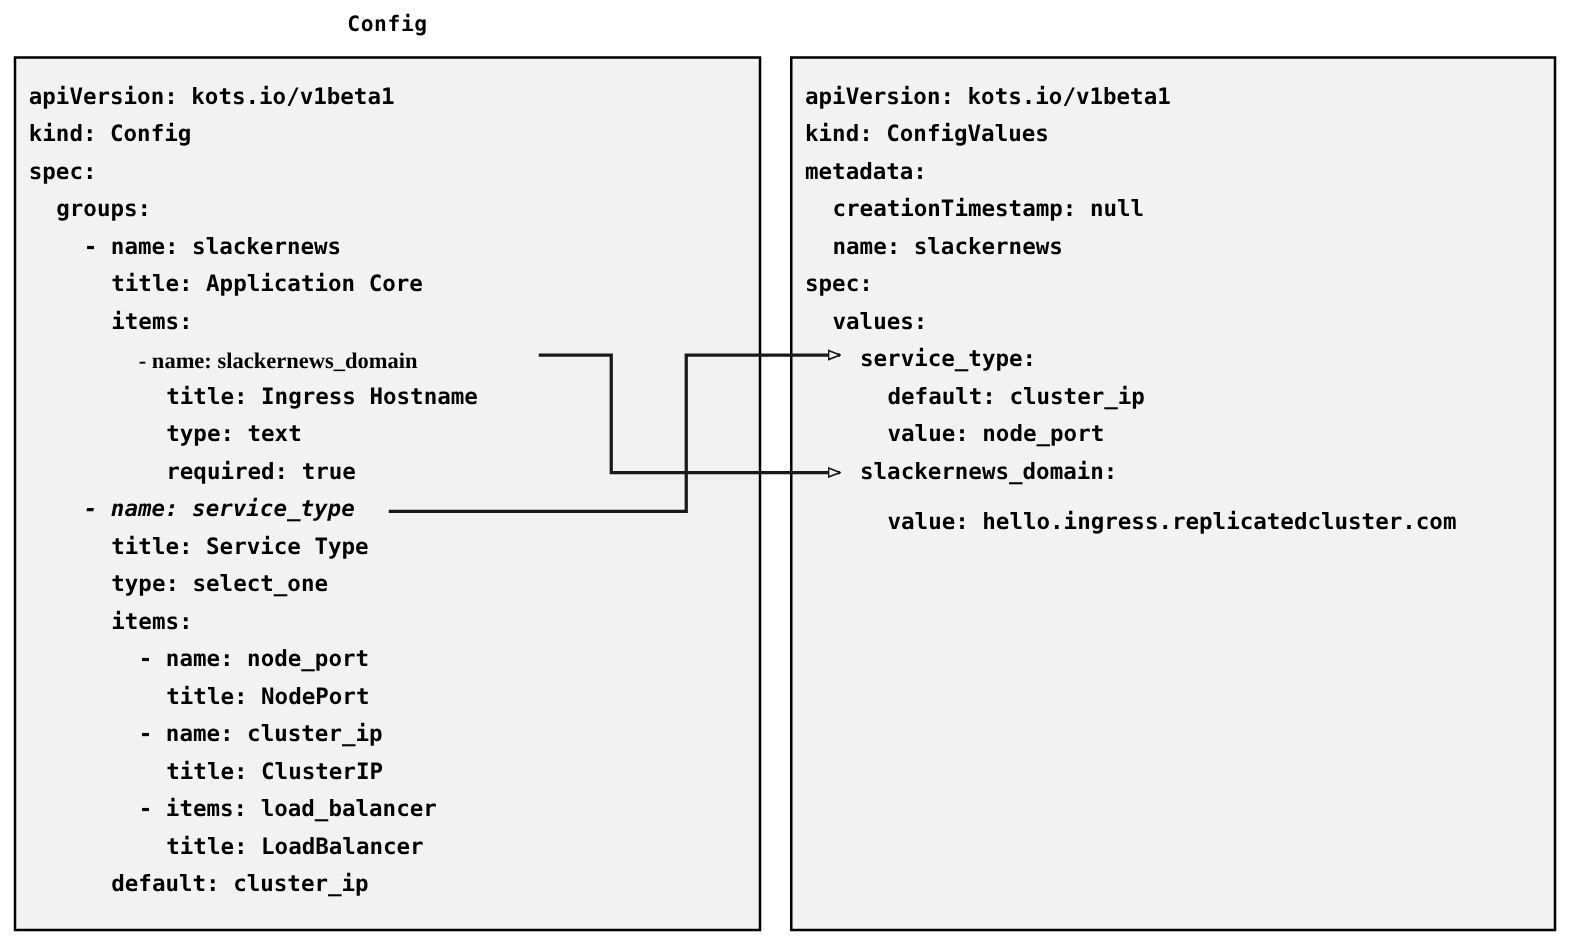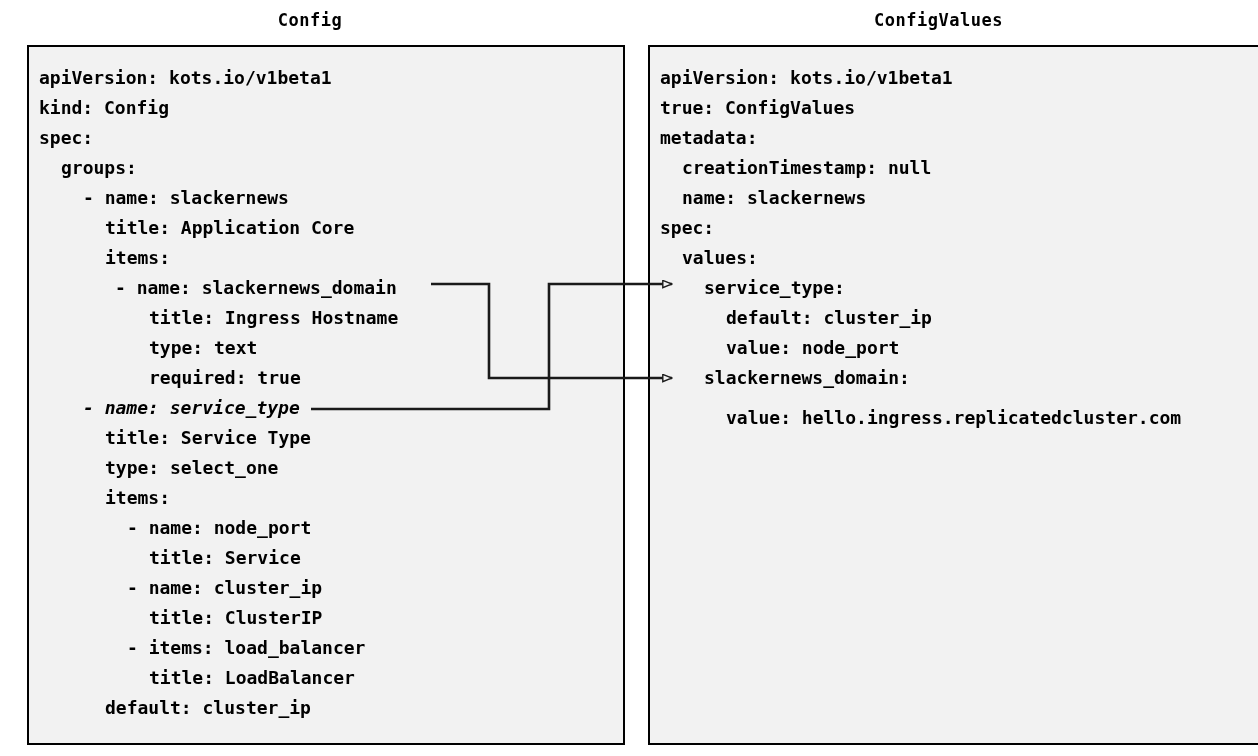--- a/index.html
+++ b/index.html
@@ -35,21 +35,20 @@
   #title-config  { left: 11px;  top: 10px; width: 598px; }
   #title-values  { left: 632px; top: 10px; width: 613px; }
 
   
   .panel {
     position: absolute;
     background: #f2f2f2;
     border: 2px solid #d946ef;
     box-sizing: border-box;
     overflow: hidden;
-    margin-left: 16px;
   }
   #panel-config { left: 11px;  top: 45px; width: 598px; height: 700px; }
   #panel-values { left: 632px; top: 45px; width: 613px; height: 700px; }
 
   
   .yaml {
     position: absolute;
     left: 0;
     top: 0;
     width: 100%;
@@ -80,53 +79,52 @@
     pointer-events: none;
   }
 </style>
 </head>
 <body style="background: rgb(255, 255, 255);">
 
 <div id="stage">
 
   <div class="panel-title" id="title-config">Config</div>
 
-  <div class="panel-title" id="title-values">ConfigValues</div>
 
   <div class="panel" id="panel-config" style="background: rgb(242, 242, 242); border-color: rgb(0, 0, 0);">
     <div class="yaml" id="yaml-config">
         <div class="yaml-line" style="top: 16px; left: 10px;">apiVersion: kots.io/v1beta1</div>
         <div class="yaml-line" style="top: 46px; left: 10px;">kind: Config</div>
         <div class="yaml-line" style="top: 76px; left: 10px;">spec:</div>
         <div class="yaml-line" style="top: 106px; left: 32px;">groups:</div>
         <div class="yaml-line" style="top: 136px; left: 54px;">- name: slackernews</div>
         <div class="yaml-line" style="top: 166px; left: 76px;">title: Application Core</div>
         <div class="yaml-line" style="top: 196px; left: 76px;">items:</div>
-        <div class="yaml-line" style="top: 226px; left: 86px;">- name: slackernews_domain</div>
+        <div class="yaml-line" style="top: 226px; left: 98px; font-family: Liberation Serif, serif;">- name: slackernews_domain</div>
         <div class="yaml-line" style="top: 256px; left: 120px;">title: Ingress Hostname</div>
         <div class="yaml-line" style="top: 286px; left: 120px;">type: text</div>
         <div class="yaml-line" style="top: 316px; left: 120px;">required: true</div>
         <div class="yaml-line" style="top: 346px; left: 54px; font-style: italic;">- name: service_type</div>
         <div class="yaml-line" style="top: 376px; left: 76px;">title: Service Type</div>
         <div class="yaml-line" style="top: 406px; left: 76px;">type: select_one</div>
         <div class="yaml-line" style="top: 436px; left: 76px;">items:</div>
         <div class="yaml-line" style="top: 466px; left: 98px;">- name: node_port</div>
-        <div class="yaml-line" style="top: 496px; left: 120px;">title: Service</div>
+        <div class="yaml-line" style="top: 496px; left: 120px;">title: NodePort</div>
         <div class="yaml-line" style="top: 526px; left: 98px;">- name: cluster_ip</div>
         <div class="yaml-line" style="top: 556px; left: 120px;">title: ClusterIP</div>
         <div class="yaml-line" style="top: 586px; left: 98px;">- items: load_balancer</div>
         <div class="yaml-line" style="top: 616px; left: 120px;">title: LoadBalancer</div>
         <div class="yaml-line" style="top: 646px; left: 76px;">default: cluster_ip</div>
       </div>
   </div>
 
   <div class="panel" id="panel-values" style="background: rgb(242, 242, 242); border-color: rgb(0, 0, 0);">
     <div class="yaml" id="yaml-values">
         <div class="yaml-line" style="top: 16px; left: 10px;">apiVersion: kots.io/v1beta1</div>
-        <div class="yaml-line" style="top: 46px; left: 10px;">true: ConfigValues</div>
+        <div class="yaml-line" style="top: 46px; left: 10px;">kind: ConfigValues</div>
         <div class="yaml-line" style="top: 76px; left: 10px;">metadata:</div>
         <div class="yaml-line" style="top: 106px; left: 32px;">creationTimestamp: null</div>
         <div class="yaml-line" style="top: 136px; left: 32px;">name: slackernews</div>
         <div class="yaml-line" style="top: 166px; left: 10px;">spec:</div>
         <div class="yaml-line" style="top: 196px; left: 32px;">values:</div>
         <div class="yaml-line" style="top: 226px; left: 54px; text-align: right;">service_type:</div>
         <div class="yaml-line" style="top: 256px; left: 76px;">default: cluster_ip</div>
         <div class="yaml-line" style="top: 286px; left: 76px;">value: node_port</div>
         <div class="yaml-line" style="top: 316px; left: 54px;">slackernews_domain:</div>
         <div class="yaml-line" style="top: 356px; left: 76px;">value: hello.ingress.replicatedcluster.com</div>

